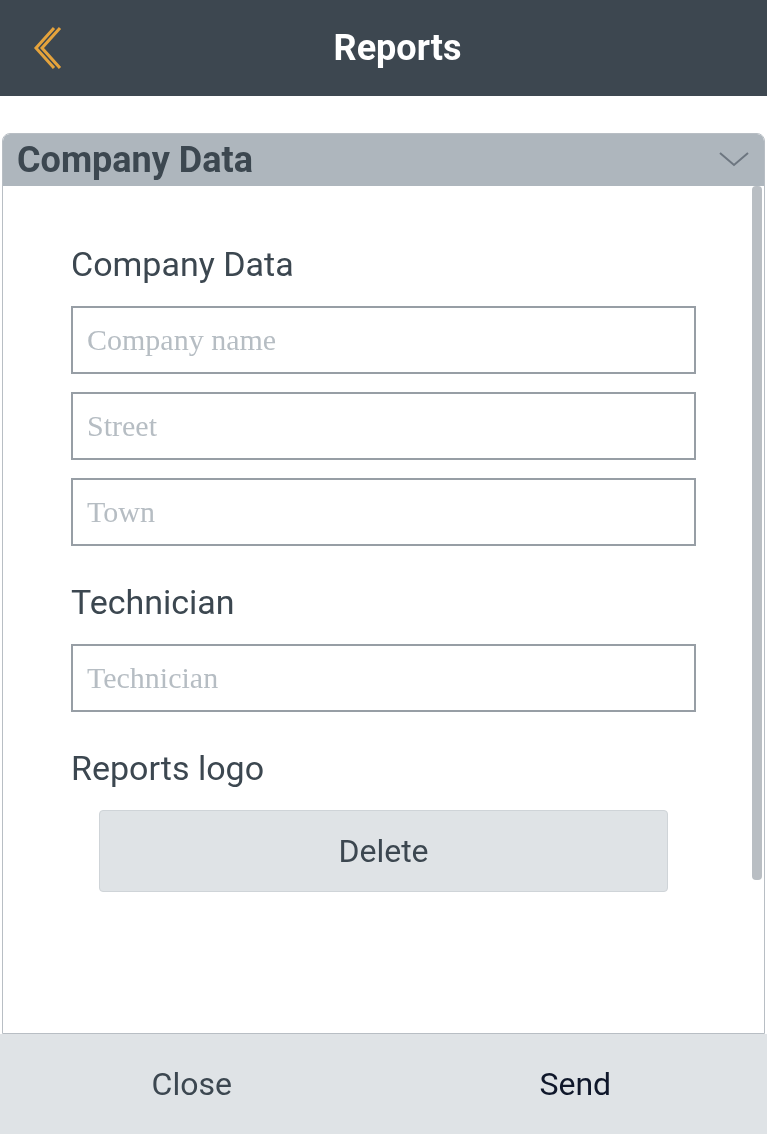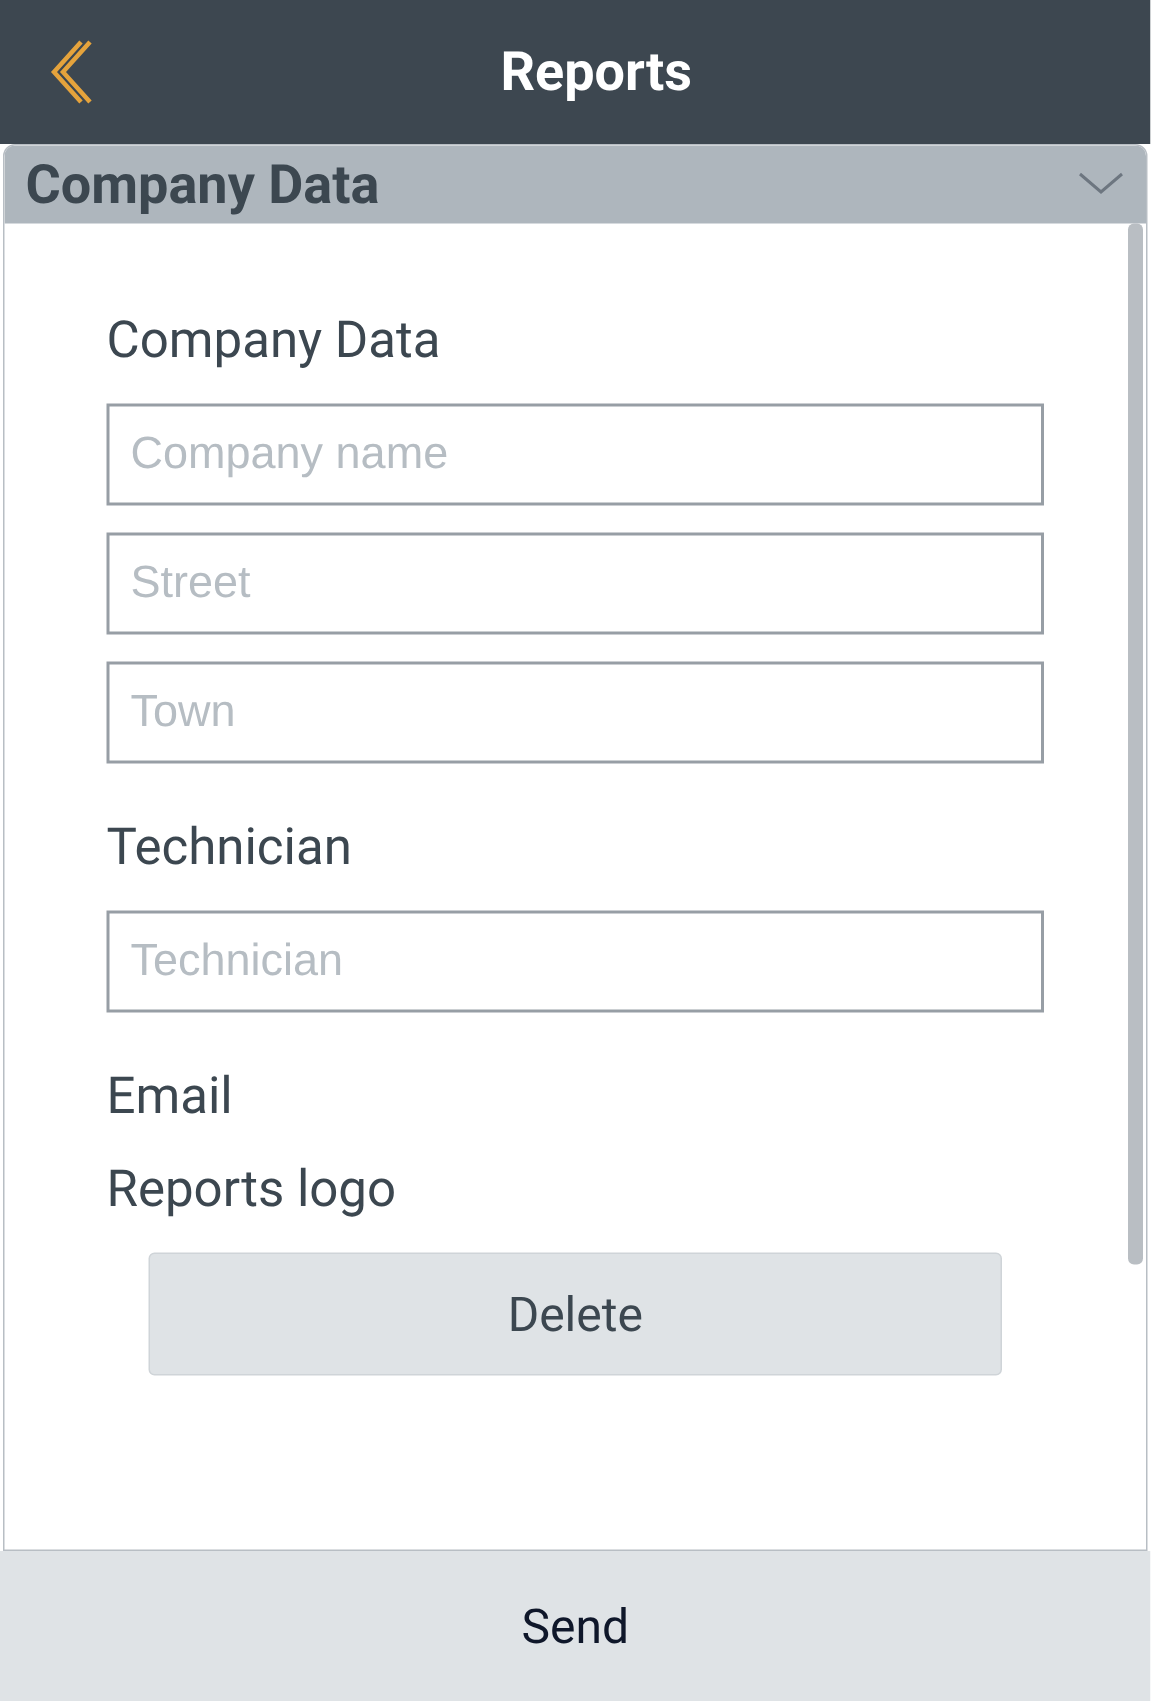--- a/index.html
+++ b/index.html
@@ -32,20 +32,21 @@
     font-size: 36px;
     font-weight: 700;
     padding-left: 28px;
   }
 
   .panel-wrap {
     flex: 1;
     position: relative;
     padding: 0 2px 0 2px;
     overflow: hidden;
+    margin-top: 37px;
   }
   .panel {
     border: 1px solid #b8bec4;
     border-radius: 8px 8px 0 0;
     width: 100%;
     height: 100%;
     position: relative;
     background: #ffffff;
     overflow: hidden;
   }
@@ -98,21 +99,21 @@
   input.field {
     width: 100%;
     height: 68px;
     border: 2px solid #979ea5;
     background: #ffffff;
     font-size: 30px;
     color: #3c4750;
     padding: 0 14px;
     margin-bottom: 18px;
     outline: none;
-    font-family: Liberation Sans, sans-serif;
+    font-family: Liberation Serif, serif;
   }
   input.field::placeholder { color: #b6bdc3; }
 
   .logo-btn-row {
     display: flex;
     gap: 36px;
     padding: 0 28px;
     margin-top: 14px;
     margin-bottom: 20px;
   }
@@ -176,34 +177,36 @@
       <div class="form">
 
         <div class="section-label">Company Data</div>
         <input class="field" type="text" placeholder="Company name" style="">
         <input class="field" type="text" placeholder="Street" style="">
         <input class="field" type="text" placeholder="Town" style="">
 
         <div class="section-label">Technician</div>
         <input class="field" type="text" placeholder="Technician" style="">
 
-        <div class="section-label">Email</div>
 
         <div class="section-label">Reports logo</div>
         <div class="logo-btn-row">
           <div class="logo-btn">
             <span>Delete</span>
           </div>
         </div>
 
       </div>
     </div>
 
     <div class="scroll-track"></div>
 
   </div>
 </div>
 
 <div class="footer">
+  <div class="footer-btn">
+    <span>Close</span>
+  </div>
   <div class="footer-btn disabled">
     <span>Send</span>
   </div>
 </div>
 
 </body></html>

